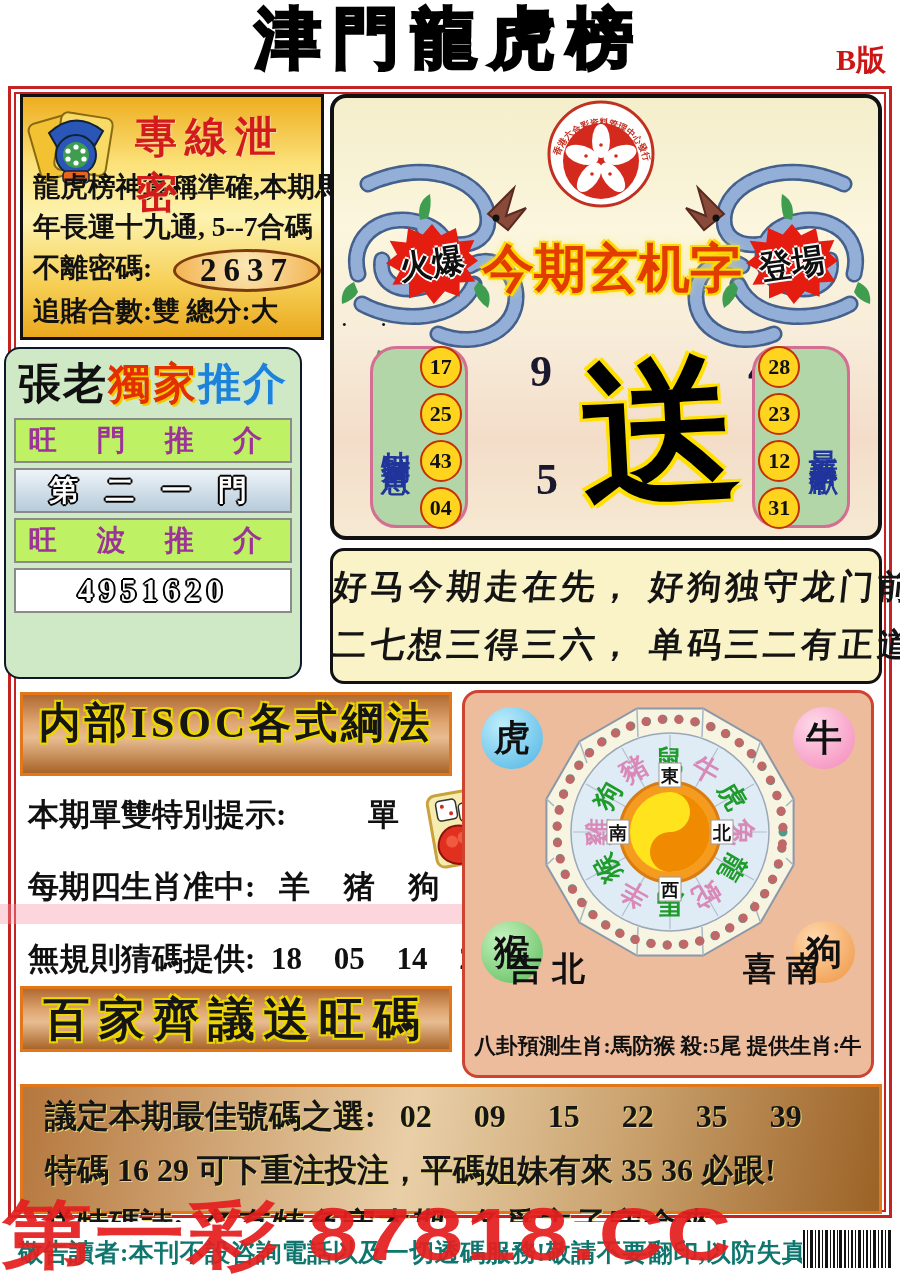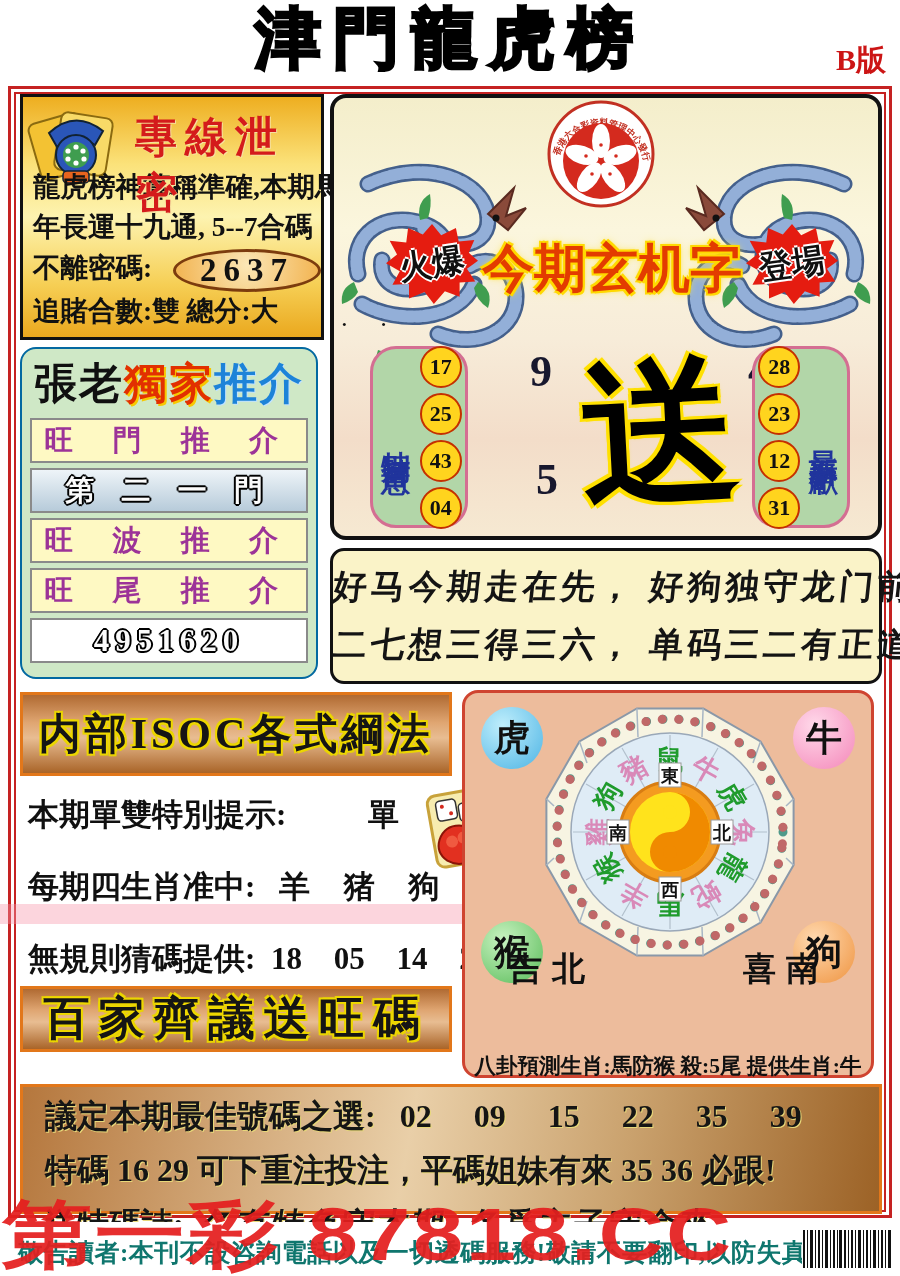--- a/index.html
+++ b/index.html
@@ -16,29 +16,29 @@
   
   .hotline{left:20px;top:94px;width:298px;height:240px;border:3px solid #111;
     background:linear-gradient(180deg,#eeae20 0%,#fbe27a 28%,#fdf3b0 50%,#f6cf55 78%,#eaa81e 100%);}
   .hotline-title{left:112px;top:12px;font-size:42px;font-weight:900;color:#d41b1b;letter-spacing:8px;
     text-shadow:1px 1px 0 #f6e0a0;}
   .hot-line{left:10px;font-size:27.5px;font-weight:900;color:#111;white-space:nowrap;}
   .oval{display:inline-block;background:radial-gradient(circle at 50% 35%,#fbe7b6,#f2b24e);
     border:3px solid #7c3c0e;border-radius:50%;padding:0 24px;font-size:33px;letter-spacing:7px;
     font-weight:900;vertical-align:middle;}
   
-  .zl-box{left:20px;top:347px;width:298px;height:332px;background:#cfe8c6;border:2px solid #0369a1;
+  .zl-box{left:4px;top:347px;width:298px;height:332px;background:#cfe8c6;border:2px solid #0f172a;
     border-radius:16px;padding:6px 8px;box-sizing:border-box;}
   .zl-head{text-align:center;font-size:43px;font-weight:900;letter-spacing:2px;white-space:nowrap;}
   .zl-head .p1{color:#101010;}
   .zl-head .p2{color:#e23000;text-shadow:2px 2px 0 #f7c800;}
   .zl-head .p3{color:#1d83d8;text-shadow:1px 1px 0 #bfe2ff;}
   .zl-row{height:41px;margin-top:5px;border:2px solid #8a8a8a;display:flex;align-items:center;
     justify-content:center;font-weight:900;font-size:29px;}
-  .zl-label{background:#fef9c3;color:#9c3398;letter-spacing:16px;}
+  .zl-label{background:#bef264;color:#9c3398;letter-spacing:16px;}
   .zl-value{background:linear-gradient(180deg,#eef4f8,#b7cbda);color:#fbfbfb;letter-spacing:10px;
     text-shadow:-2px 0 #000,2px 0 #000,0 -2px #000,0 2px #000,-1px -1px #000,1px 1px #000,1px -1px #000,-1px 1px #000;}
   .zl-num{background:#ffffff;color:#fbfbfb;letter-spacing:6px;font-size:31px;
     text-shadow:-2px 0 #000,2px 0 #000,0 -2px #000,0 2px #000,-1px -1px #000,1px 1px #000,1px -1px #000,-1px 1px #000;}
   
   .mystery{left:330px;top:94px;width:552px;height:446px;border:4px solid #111;border-radius:16px;
     background:linear-gradient(180deg,#f4eecb 0%,#fbf6dd 30%,#f7ecd9 55%,#f3ddc9 78%,#f6e9d2 100%);
     box-sizing:border-box;}
   .burst{display:flex;align-items:center;justify-content:center;background:#e51c10;
     clip-path:polygon(50% 0%,60% 14%,76% 5%,79% 22%,96% 20%,90% 36%,100% 46%,88% 56%,97% 72%,80% 73%,80% 91%,64% 84%,52% 100%,42% 85%,25% 93%,25% 75%,7% 76%,15% 59%,0% 49%,12% 38%,4% 21%,22% 23%,24% 5%,40% 13%);}
@@ -58,21 +58,21 @@
     transform:rotate(-3deg);}
   .corner-num{font-size:44px;font-weight:700;color:#18182e;}
   .dots{font-size:26px;color:#111;letter-spacing:12px;}
   
   .poem-box{left:330px;top:548px;width:552px;height:136px;border:3px solid #111;border-radius:14px;
     background:#faf3c8;box-sizing:border-box;display:flex;flex-direction:column;justify-content:space-evenly;}
   .poem-line{text-align:center;font-size:34px;font-weight:900;color:#141414;transform:skewX(-6deg);
     letter-spacing:4px;white-space:nowrap;}
   
   .bar{border:3px solid #e2771a;background:linear-gradient(180deg,#b06a32 0%,#dfa571 35%,#e8bd92 55%,#a96428 100%);
-    display:flex;align-items:center;justify-content:center;box-sizing:border-box;}
+    display:flex;align-items:flex-start;justify-content:center;box-sizing:border-box;}
   .bar span{font-weight:900;color:#151515;white-space:nowrap;
     text-shadow:0 0 3px #ffe100,2px 2px 0 #e8d400,-2px -2px 0 #e8d400,2px -2px 0 #e8d400,-2px 2px 0 #e8d400;}
   .isoc-bar{left:20px;top:692px;width:432px;height:84px;}
   .isoc-bar span{font-size:42px;letter-spacing:4px;}
   .baijia-bar{left:20px;top:986px;width:432px;height:66px;}
   .baijia-bar span{font-size:46px;letter-spacing:9px;}
   .info-line{left:28px;font-size:31px;font-weight:900;color:#101010;white-space:nowrap;}
   .band{left:0;top:904px;width:462px;height:20px;background:rgba(248,150,170,0.4);}
   
   .zodiac{left:462px;top:690px;width:412px;height:388px;background:#edbc9c;border:3px solid #cf4430;
@@ -138,21 +138,20 @@
   <div class="abs hot-line" style="top:196px;">追賭合數:雙   總分:大</div>
 </div>
 
 <div class="abs zl-box">
   <div class="zl-head">
     <span class="p1">張老</span><span class="p2">獨家</span><span class="p3">推介</span>
   </div>
   <div class="zl-row zl-label">旺 門 推 介</div>
   <div class="zl-row zl-value">第 二 一 門</div>
   <div class="zl-row zl-label">旺 波 推 介</div>
-  <div class="zl-row zl-label">旺 尾 推 介</div>
   <div class="zl-row zl-num">4951620</div>
 </div>
 
 <div class="abs mystery">
 
   <svg class="abs" style="left:212px;top:0px;" width="110" height="112" viewBox="0 0 110 112">
     <circle cx="55" cy="56" r="52" fill="#ffffff" stroke="#c23022" stroke-width="3"></circle>
     <path id="arcP" d="M 12,62 A 44,44 0 0 1 98,62" fill="none"></path>
     <text font-size="9" fill="#c23022" font-weight="bold">
       <textPath href="#arcP" startOffset="4">香港六合彩資料管理中心發行</textPath>
@@ -363,21 +362,21 @@
       <text x="183" y="138">北</text>
       <rect x="120" y="176" width="22" height="24" fill="#ffffff" stroke="#999"></rect>
       <text x="131" y="195">西</text>
       <rect x="68" y="119" width="22" height="24" fill="#ffffff" stroke="#999"></rect>
       <text x="79" y="138">南</text>
     </g>
   </svg>
 
   <div class="abs luck" style="left:44px;top:254px;">吉北</div>
   <div class="abs luck" style="left:278px;top:254px;">喜南</div>
-  <div class="abs z-info" style="top:358px;">八卦預測生肖:馬防猴 殺:5尾   提供生肖:牛</div>
+  <div class="abs z-info" style="top:338px;">八卦預測生肖:馬防猴 殺:5尾   提供生肖:牛</div>
 </div>
 
 <div class="abs consensus">
   <div class="c-line">
     <span>議定本期最佳號碼之選:</span>
     <span class="c-nums" style="margin-left:16px;">02  09  15  22  35  39</span>
   </div>
   <div class="c-line" style="margin-top:10px;">特碼 16   29 可下重注投注，平碼姐妹有來 35   36 必跟!</div>
   <div class="c-line" style="margin-top:10px;">
     <span>送特碼詩:</span>

